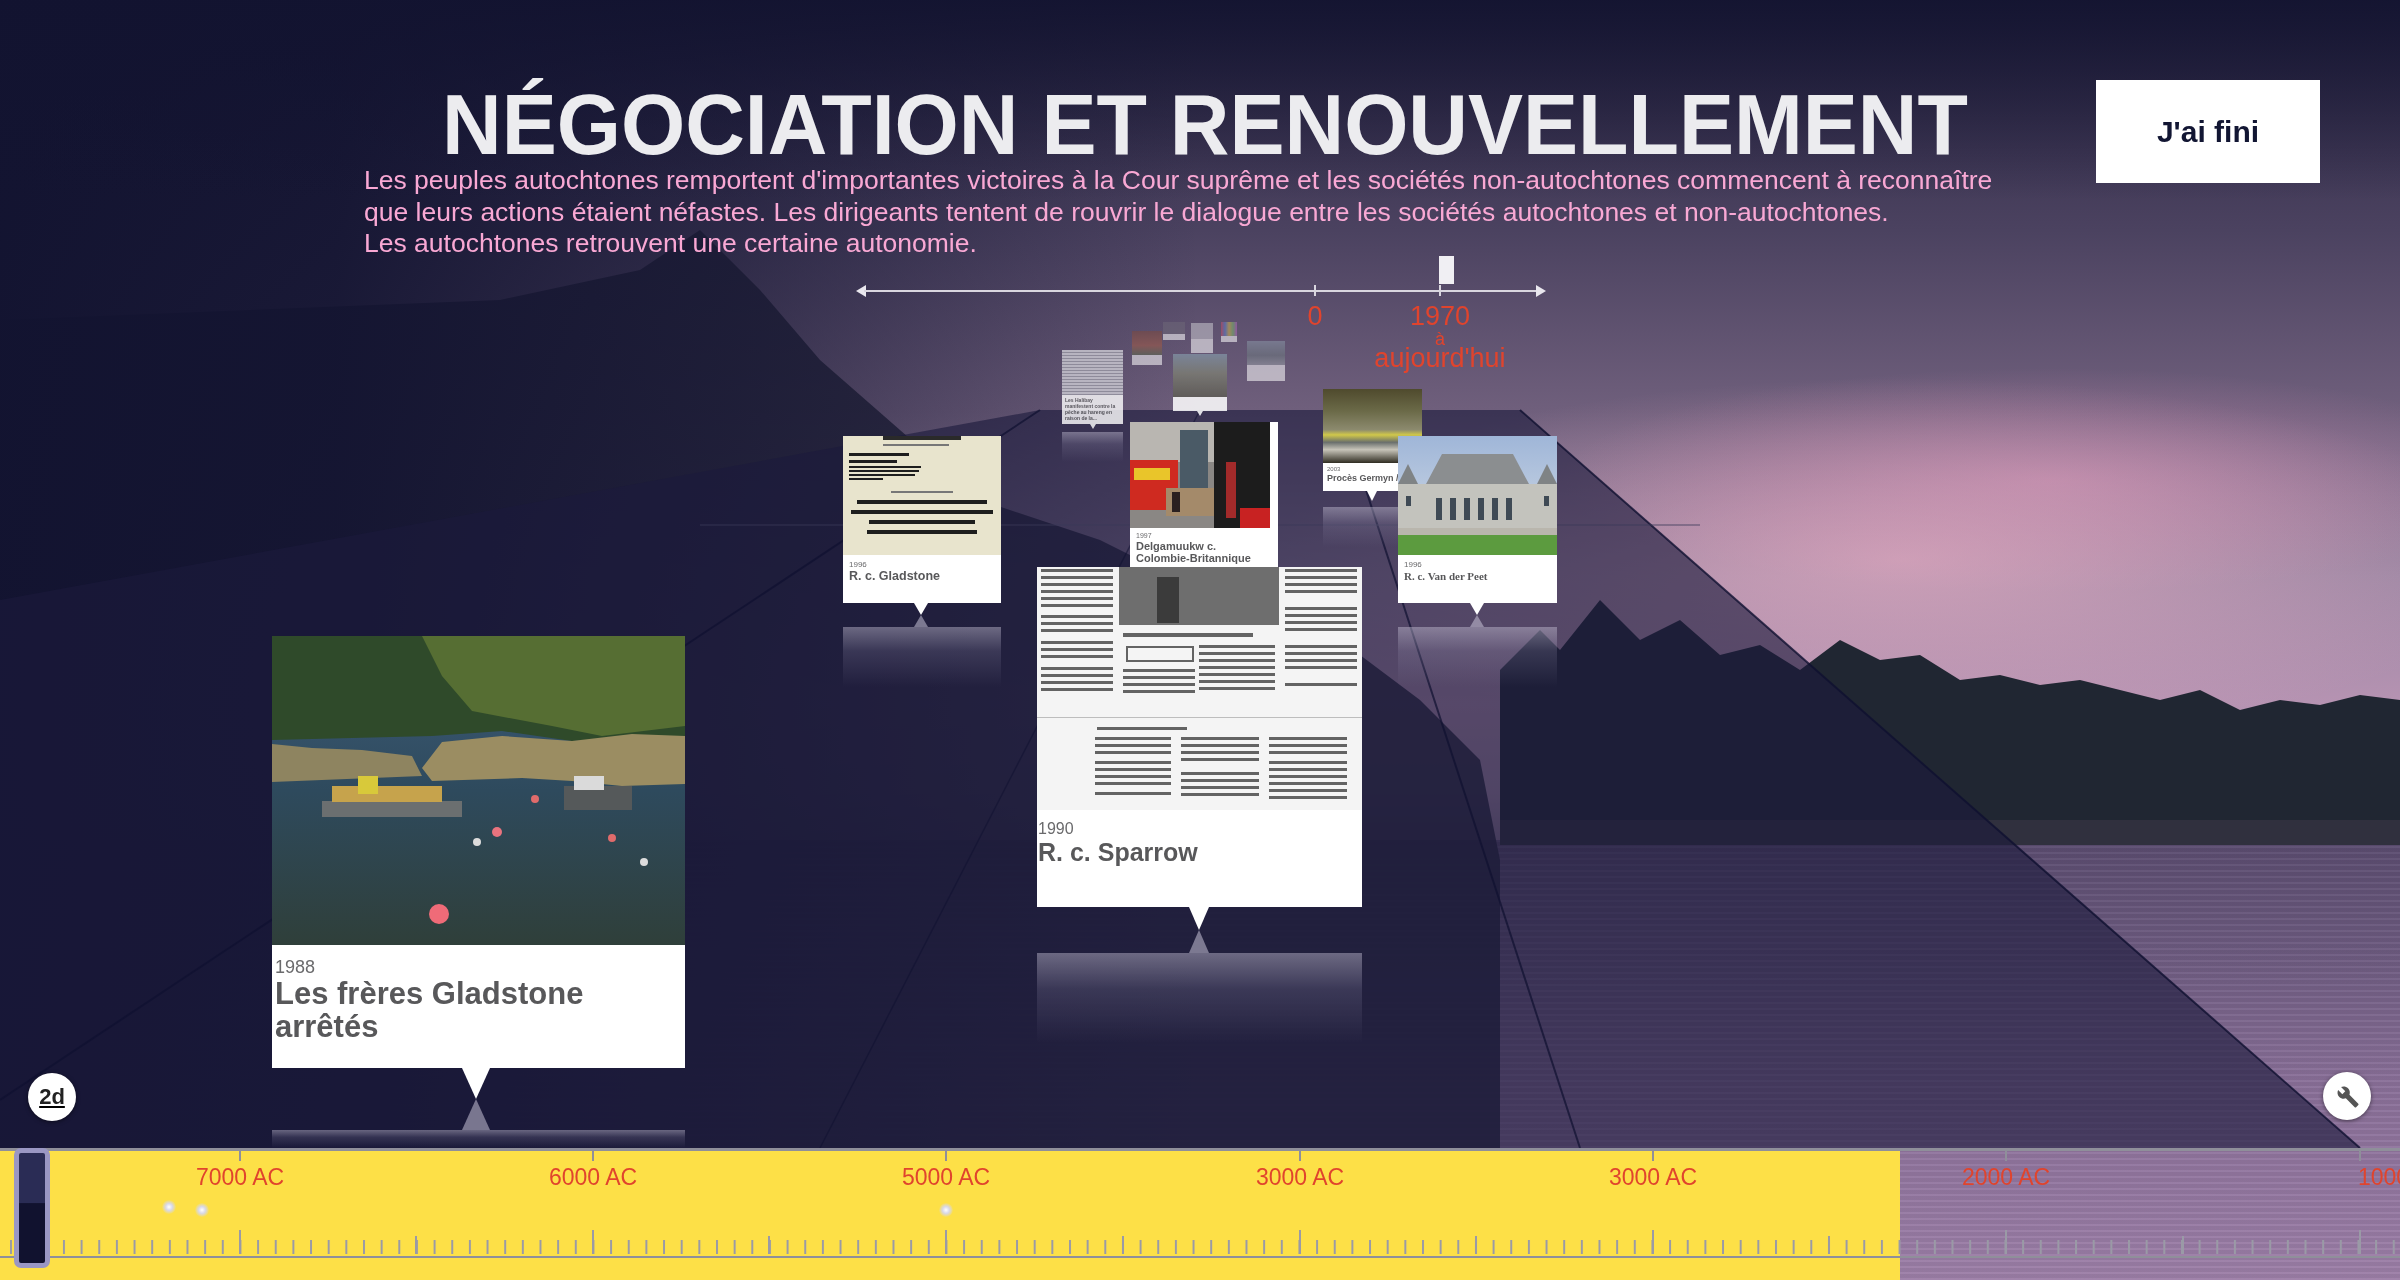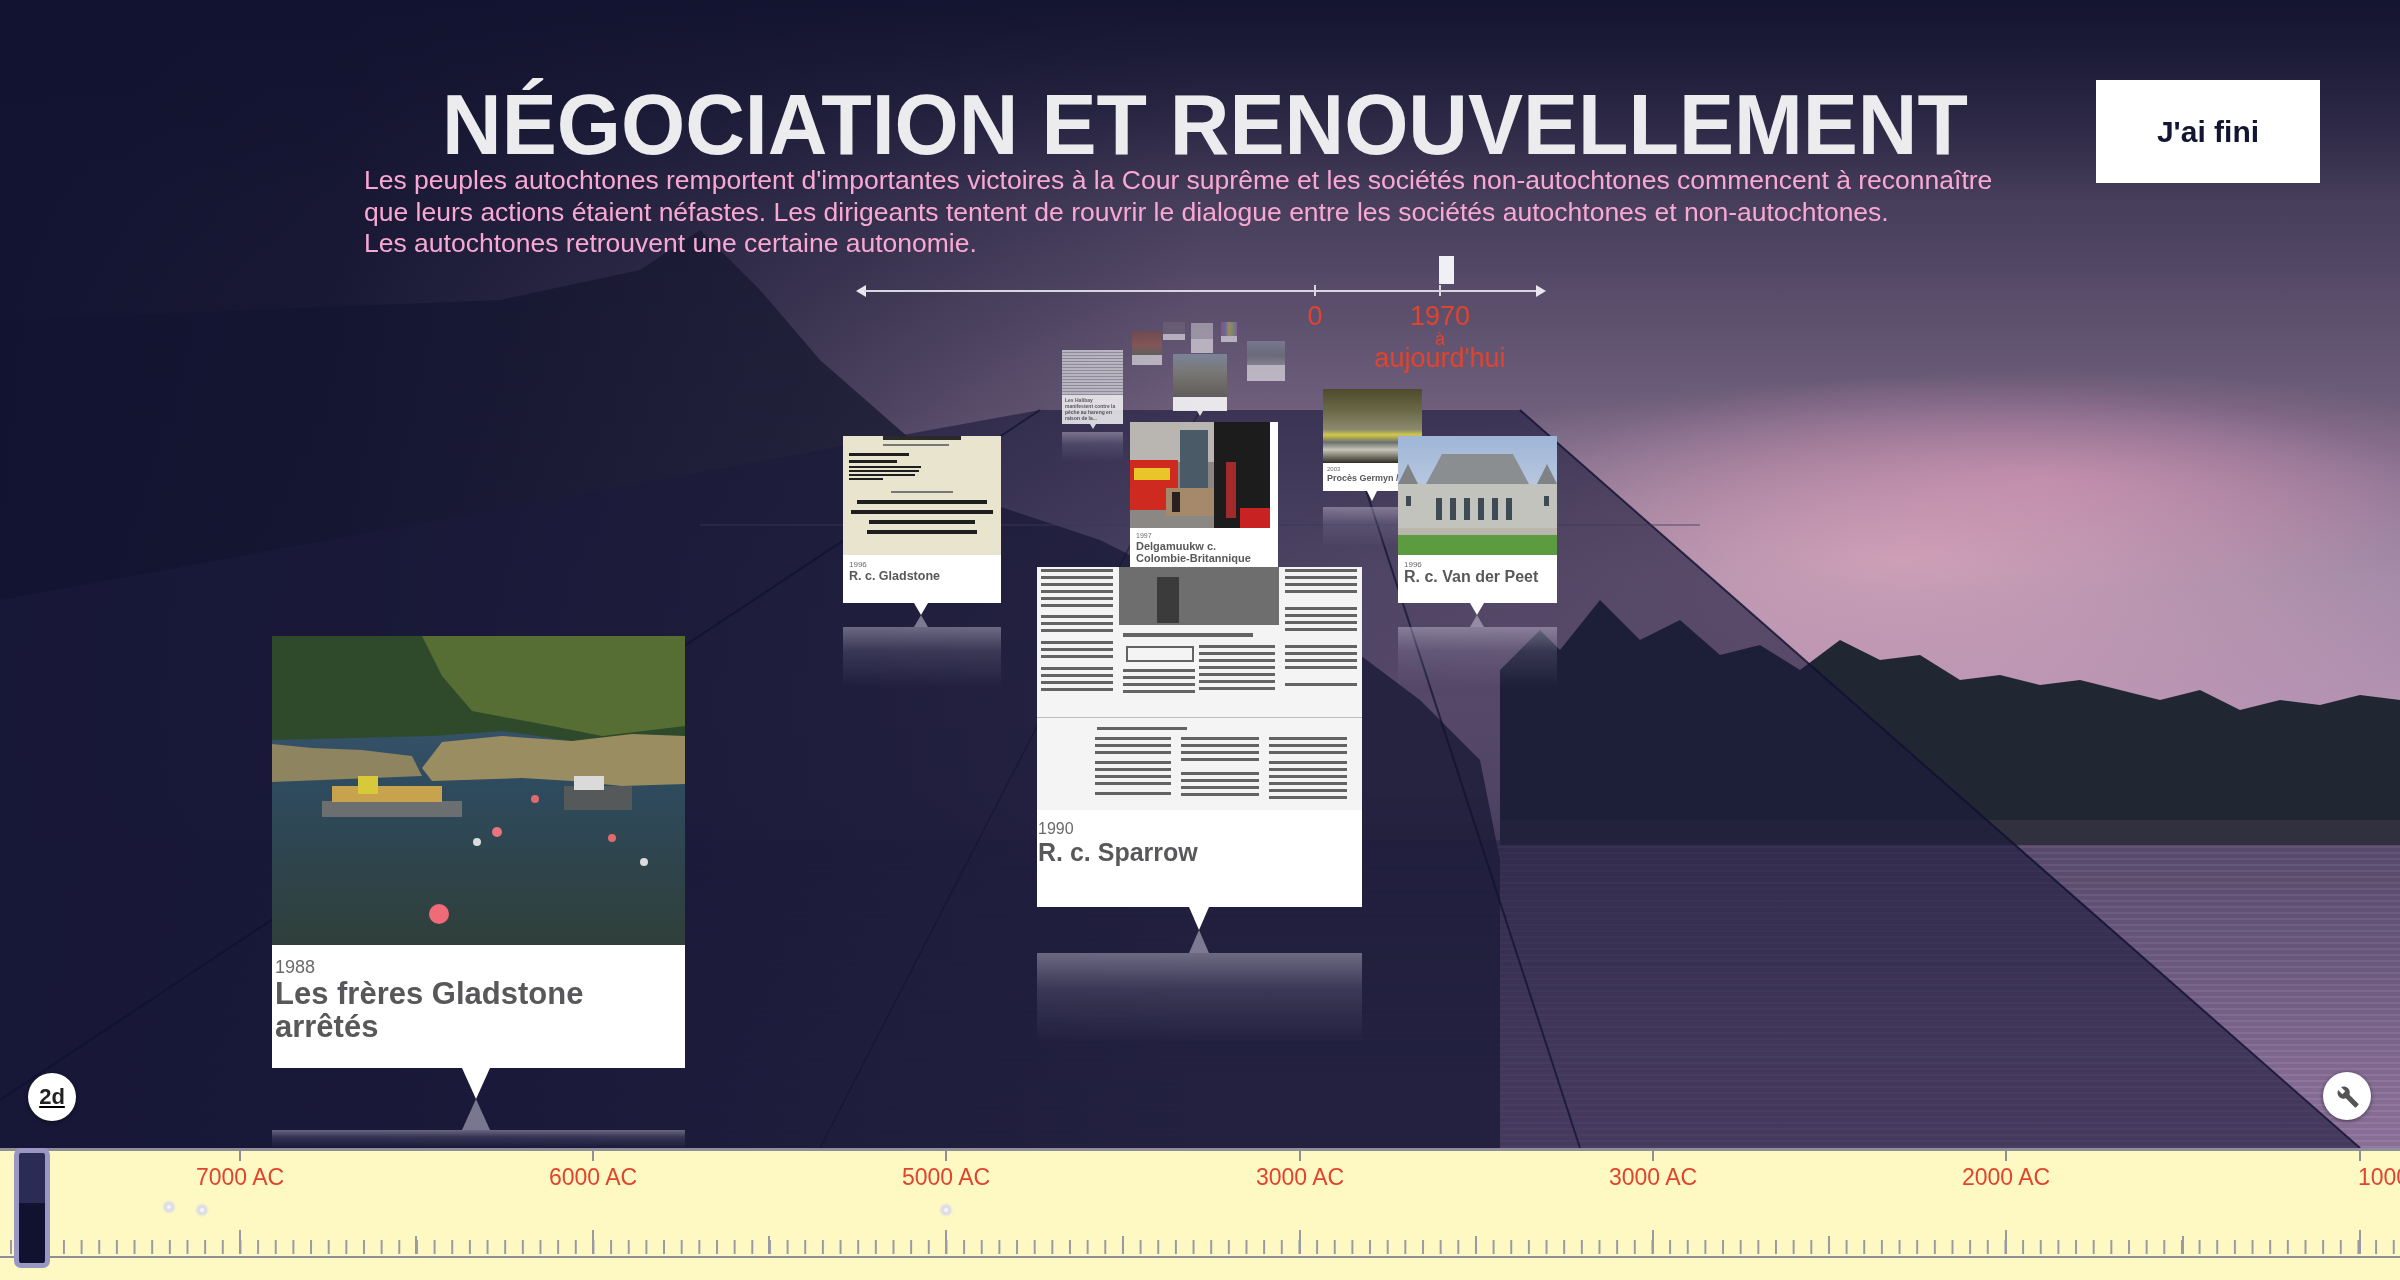--- a/index.html
+++ b/index.html
@@ -77,21 +77,21 @@
   .card .img { position:absolute; left:0; top:0; right:0; overflow:hidden; }
   .card .cap { position:absolute; left:0; right:0; background:#fff; color:#5a5a5c; }
   .card .year { display:block; color:#6a6a6c; }
   .card .name { display:block; font-weight:bold; color:#58585a; }
   .pointer { position:absolute; width:0; height:0; border-left-style:solid; border-right-style:solid; border-left-color:transparent; border-right-color:transparent; border-top-style:solid; border-top-color:#fff; }
   .reflect { position:absolute; background:linear-gradient(180deg, rgba(200,195,215,0.45) 0%, rgba(160,155,185,0.20) 40%, rgba(120,115,150,0) 100%); }
   .reflect-tri { position:absolute; width:0; height:0; border-left-style:solid; border-right-style:solid; border-left-color:transparent; border-right-color:transparent; border-bottom-style:solid; border-bottom-color:rgba(200,195,215,0.55); }
   .faded { opacity:0.55; }
 
   
-  .bottom-tl { position:absolute; left:0; top:1148px; width:2400px; height:132px; background:#fef9c3; }
+  .bottom-tl { position:absolute; left:0; top:1148px; width:1900px; height:132px; background:#fde047; }
   .bt-topline { position:absolute; left:0; top:0; width:2400px; height:3px; background:#8f8f9a; }
   .bt-botline { position:absolute; left:0; top:108px; width:2400px; height:2px; background:#8f8f9a; }
   .bt-major-top { position:absolute; top:3px; width:2px; height:10px; background:#8f8f9a; }
   .bt-label { position:absolute; top:16px; color:#e0442d; font-size:23px; line-height:26px; transform:translateX(-50%); white-space:nowrap; }
   .bt-ticks { position:absolute; left:0; top:72px; width:2400px; height:36px; }
   .bt-dot { position:absolute; width:14px; height:14px; border-radius:50%;
     background:radial-gradient(circle, #ffffff 0%, #d8d8e8 35%, rgba(200,200,220,0) 75%); }
   .bt-window { position:absolute; left:14px; top:0px; width:26px; height:110px;
     border:5px solid #9a97c3; border-radius:7px; background:linear-gradient(180deg, #2a2c55 0%, #2a2c55 45%, #11122f 46%); cursor:grab; }
 
@@ -248,21 +248,21 @@
           <rect x="108" y="62" width="6" height="22"></rect>
         <rect x="8" y="60" width="5" height="10"></rect>
           <rect x="146" y="60" width="5" height="10"></rect>
       </g>
       <rect x="0" y="92" width="159" height="7" fill="#b9b6ad"></rect>
       <rect x="0" y="99" width="159" height="20" fill="#5c9b3f"></rect>
     </svg>
   </div>
   <div class="cap" style="top:119px; height:48px; padding:5px 6px; box-sizing:border-box;">
     <span class="year" style="font-size:8px; line-height:9px;">1996</span>
-    <span class="name" style="font-size:16px; line-height:15px;">R. c. Van der Peet</span>
+    <span class="name" style="font-size:11px; line-height:15px;font-family:Liberation Serif, serif;">R. c. Van der Peet</span>
   </div>
 </div>
 <div class="pointer" style="left:1470px; top:603px; border-left-width:7px; border-right-width:7px; border-top-width:12px;"></div>
 <div class="reflect-tri" style="left:1470px; top:615px; border-left-width:7px; border-right-width:7px; border-bottom-width:12px;"></div>
 <div class="reflect" style="left:1398px; top:627px; width:159px; height:60px;"></div>
 
 <div class="card" style="left:1130px; top:422px; width:148px; height:146px;">
   <div class="img" style="height:106px;">
     <svg width="140" height="106" viewBox="0 0 140 106">
       <rect width="140" height="106" fill="#8a8784"></rect>

